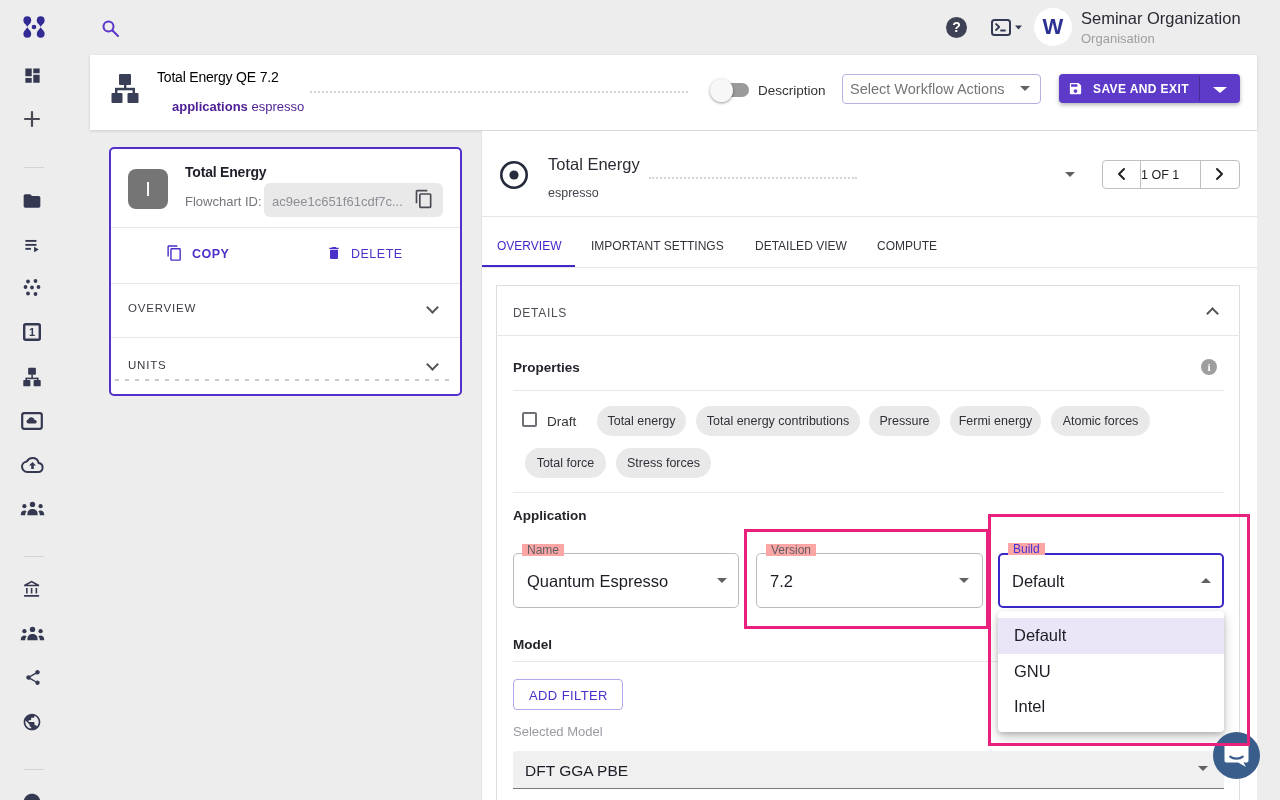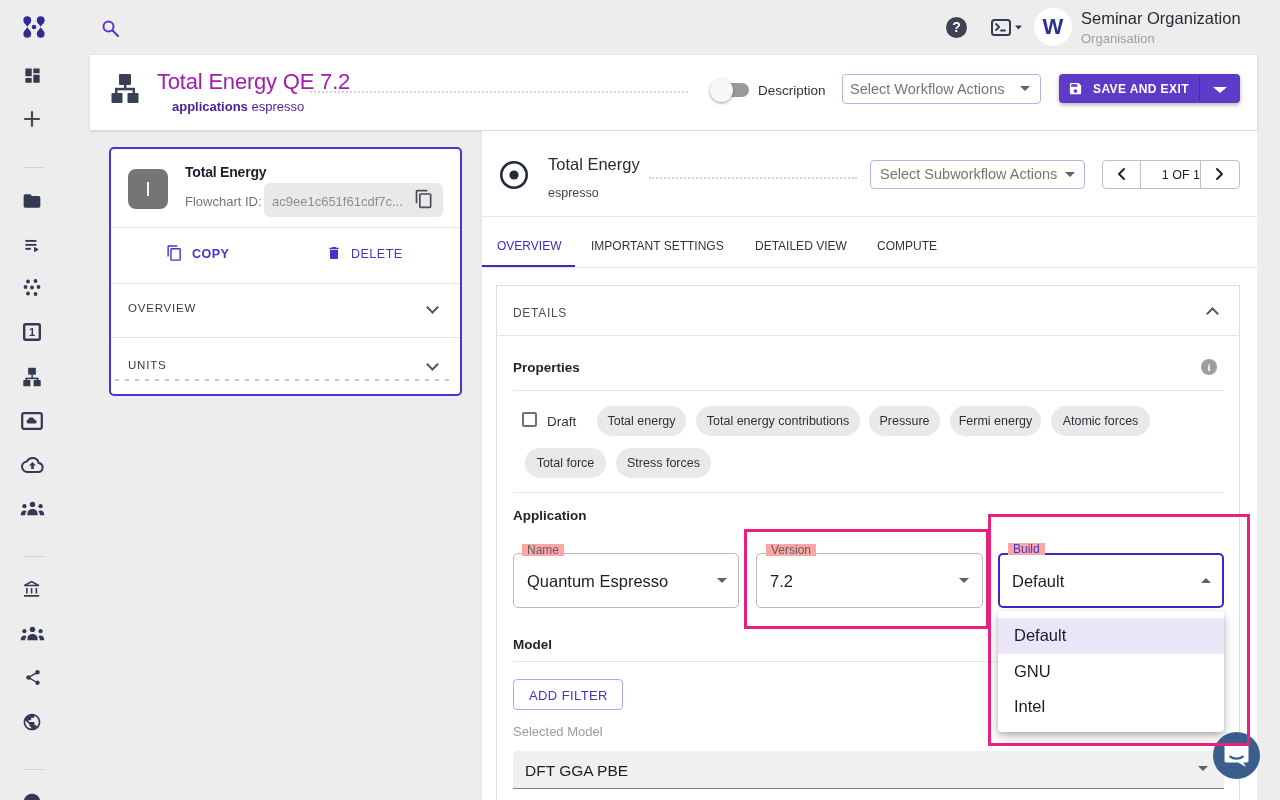--- a/index.html
+++ b/index.html
@@ -61,21 +61,21 @@
     <g fill="#3a3f58">
       <rect x="8" y="1" width="12" height="11" rx="1"></rect>
       <rect x="13" y="11" width="2.4" height="5"></rect>
       <rect x="4" y="14.8" width="20" height="2.5"></rect>
       <rect x="4" y="16" width="2.4" height="5"></rect>
       <rect x="21.6" y="16" width="2.4" height="5"></rect>
       <rect x="0.5" y="20" width="11" height="10" rx="1"></rect>
       <rect x="16.5" y="20" width="11" height="10" rx="1"></rect>
     </g>
   </svg>
-  <div class="abs" style="left:157px;top:69px;font-size:22px;letter-spacing:-0.2px;color:#a21caf">Total Energy QE 7.2</div>
+  <div class="abs" style="left:157px;top:69px;font-size:14px;letter-spacing:-0.2px;color:#000000">Total Energy QE 7.2</div>
   <div class="abs dotline" style="left:310px;top:91px;width:378px"></div>
   <div class="abs" style="left:172px;top:99px;font-size:13px;color:#4c1d95"><b>applications</b> espresso</div>
 
   <div class="abs" style="left:715px;top:83px;width:34px;height:14px;border-radius:7px;background:#9a9a9a"></div>
   <div class="abs" style="left:710px;top:79px;width:23px;height:23px;border-radius:50%;background:#f7f7f7;box-shadow:0 1px 3px rgba(0,0,0,.4)"></div>
   <div class="abs" style="left:758px;top:83px;font-size:13.5px;color:#333">Description</div>
 
   <div class="abs outsel" style="left:842px;top:74px;width:199px;height:30px;line-height:28px;padding-left:7px">Select Workflow Actions</div>
   <div class="abs caret" style="left:1020px;top:86px"></div>
 
@@ -89,30 +89,29 @@
 
   <div class="abs" style="left:481px;top:131px;width:776px;height:669px;background:#fff"></div>
 
   <svg class="abs" style="left:499px;top:160px" width="30" height="30" viewBox="0 0 30 30">
     <circle cx="15" cy="15" r="12.7" fill="none" stroke="#252b3d" stroke-width="2.6"></circle>
     <circle cx="15" cy="15" r="4.6" fill="#252b3d"></circle>
   </svg>
   <div class="abs" style="left:548px;top:155px;font-size:16.5px;color:#2b2b36">Total Energy</div>
   <div class="abs dotline" style="left:649px;top:177px;width:208px"></div>
   <div class="abs" style="left:548px;top:186px;font-size:12.5px;color:#44444e">espresso</div>
-  <div class="abs outsel" style="left:870px;top:160px;width:215px;height:29px;line-height:27px;padding-left:9px">Select Subworkflow Actions</div>
   <div class="abs caret" style="left:1065px;top:172px"></div>
 
   <div class="abs" style="left:1102px;top:160px;width:138px;height:29px;border:1px solid #c0c0c0;border-radius:4px;background:#fff"></div>
   <div class="abs" style="left:1140px;top:160px;width:1px;height:29px;background:#c0c0c0"></div>
   <div class="abs" style="left:1200px;top:160px;width:1px;height:29px;background:#c0c0c0"></div>
   <svg class="abs" style="left:1115px;top:167px" width="14" height="14" viewBox="0 0 14 14">
       <path d="M9 2L4 7l5 5" fill="none" stroke="#222" stroke-width="2" stroke-linecap="round" stroke-linejoin="round"></path>
     </svg>
-  <div class="abs" style="left:1141px;top:168px;width:59px;text-align:right;font-size:12.5px;font-weight:500;color:#222">1 OF 1</div>
+  <div class="abs" style="left:1141px;top:168px;width:59px;text-align:left;font-size:12.5px;font-weight:500;color:#222">1 OF 1</div>
   <svg class="abs" style="left:1212px;top:167px" width="14" height="14" viewBox="0 0 14 14">
       <path d="M5 2l5 5-5 5" fill="none" stroke="#222" stroke-width="2" stroke-linecap="round" stroke-linejoin="round"></path>
     </svg>
 
   <div class="abs" style="left:481px;top:216px;width:776px;height:1px;background:#e6e6e6"></div>
 
   <div class="abs" style="left:497px;top:239px;font-size:12px;color:#4328c9">OVERVIEW</div>
   <div class="abs" style="left:591px;top:239px;font-size:12px;color:#33333b">IMPORTANT SETTINGS</div>
   <div class="abs" style="left:755px;top:239px;font-size:12px;color:#33333b">DETAILED VIEW</div>
   <div class="abs" style="left:877px;top:239px;font-size:12px;color:#33333b">COMPUTE</div>

